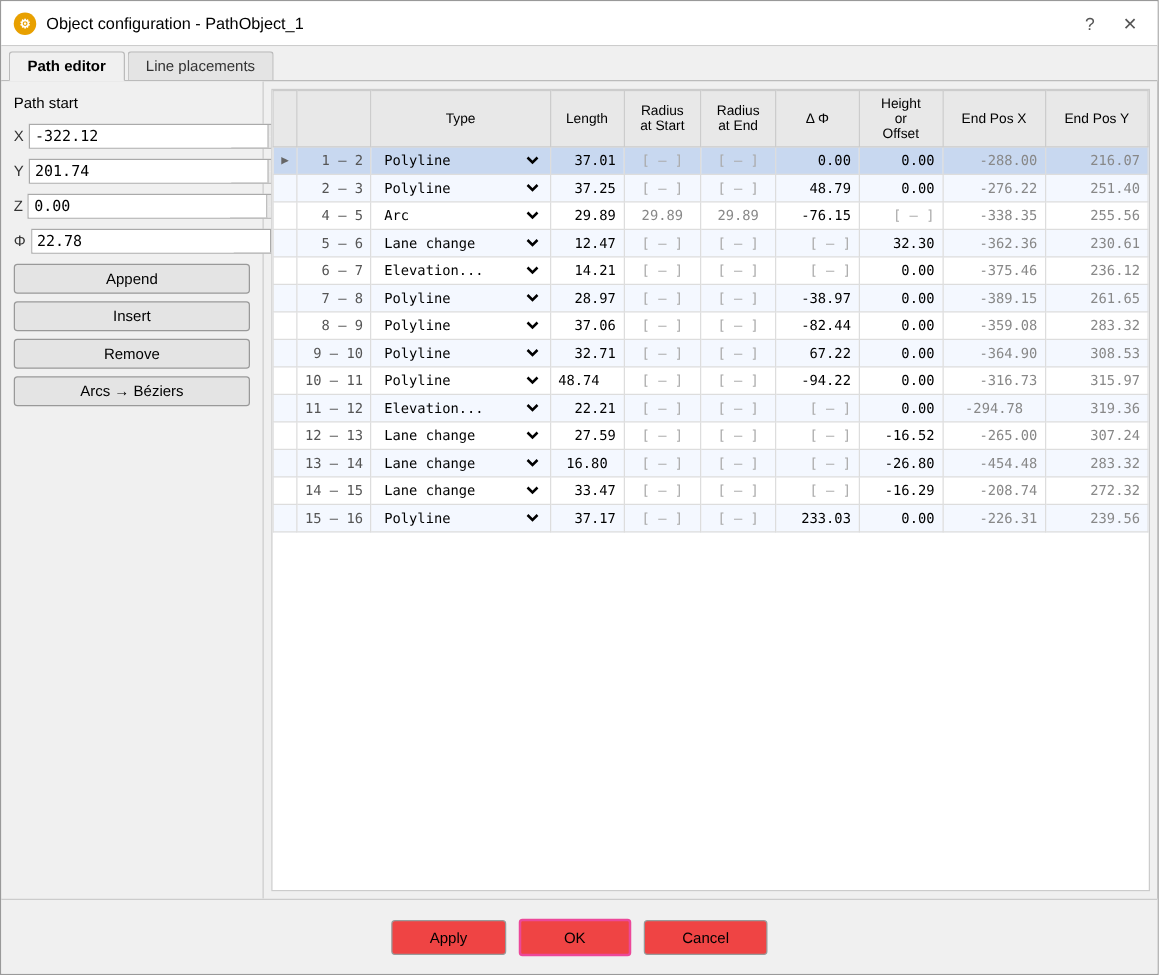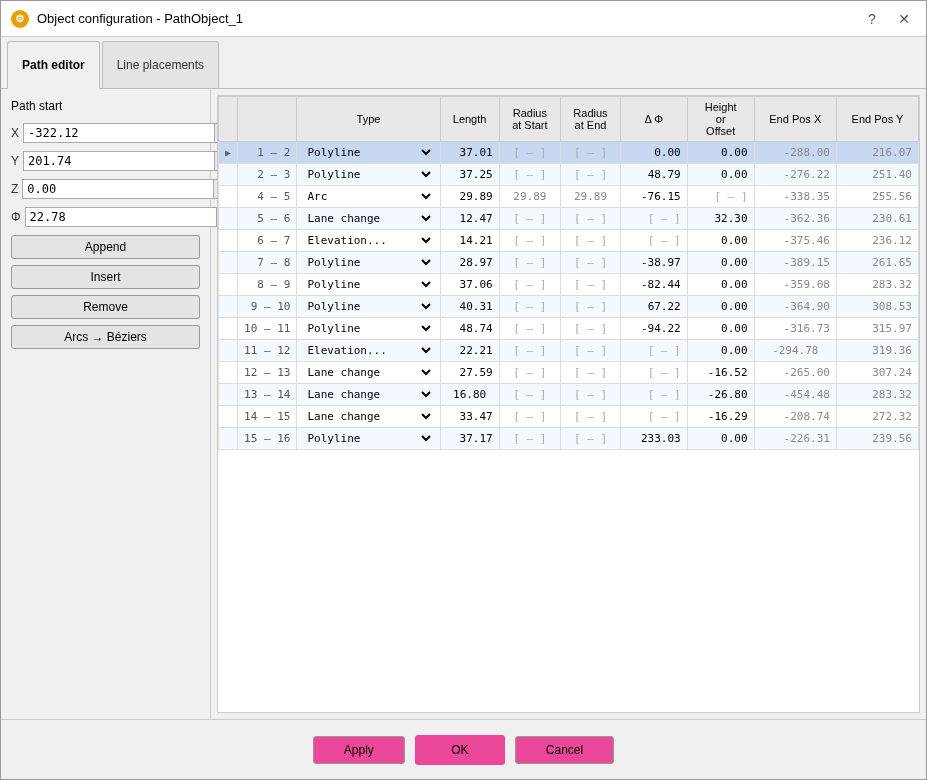--- a/index.html
+++ b/index.html
@@ -65,21 +65,21 @@
       border-radius: 3px;
     }
     .tab-bar {
       display: flex;
       background: #f0f0f0;
       border-bottom: 1px solid #bbb;
       padding: 4px 6px 0;
       gap: 2px;
     }
     .tab {
-      padding: 16px 14px;
+      padding: 4px 14px;
       border: 1px solid #bbb;
       border-bottom: none;
       background: #e4e4e4;
       cursor: pointer;
       font-size: 12px;
       border-radius: 3px 3px 0 0;
       color: #333;
     }
     .tab.active {
       background: #f0f0f0;
@@ -236,21 +236,21 @@
       display: flex;
       justify-content: center;
       align-items: center;
       gap: 10px;
       padding: 10px;
       border-top: 1px solid #ccc;
       background: #f0f0f0;
       height: 60px;
     }
     .bottom-btn {
-      background: #ec4899;
+      background: #ef4444;
       border: 1px solid #999;
       padding: 6px 30px;
       cursor: pointer;
       font-size: 12px;
       border-radius: 3px;
       min-width: 90px;
     }
     .bottom-btn.ok-btn {
       border: 2px solid #ec4899;
     }
@@ -466,37 +466,37 @@
       <td style="text-align:right;color:#888">283.32</td>
     </tr>
               <tr>
       <td class="row-arrow"></td>
       <td class="row-label">9 – 10</td>
       <td>
         <select class="type-select">
           <option>Polyline</option>
         </select>
       </td>
-      <td style="text-align:right">40.31</td>
+      <td style="text-align:right">32.71</td>
       <td class="cell-bracket"><span style="color:#aaa">[ – ]</span></td>
       <td class="cell-bracket"><span style="color:#aaa">[ – ]</span></td>
       <td style="text-align:right">67.22</td>
       <td style="text-align:right">0.00</td>
       <td style="text-align:right;color:#888">-364.90</td>
       <td style="text-align:right;color:#888">308.53</td>
     </tr>
               <tr>
       <td class="row-arrow"></td>
       <td class="row-label">10 – 11</td>
       <td>
         <select class="type-select">
           <option>Polyline</option>
         </select>
       </td>
-      <td style="text-align:right">48.74</td>
+      <td style="">48.74</td>
       <td class="cell-bracket"><span style="color:#aaa">[ – ]</span></td>
       <td class="cell-bracket"><span style="color:#aaa">[ – ]</span></td>
       <td style="text-align:right">-94.22</td>
       <td style="text-align:right">0.00</td>
       <td style="text-align:right;color:#888">-316.73</td>
       <td style="text-align:right;color:#888">315.97</td>
     </tr>
               <tr>
       <td class="row-arrow"></td>
       <td class="row-label">11 – 12</td>

